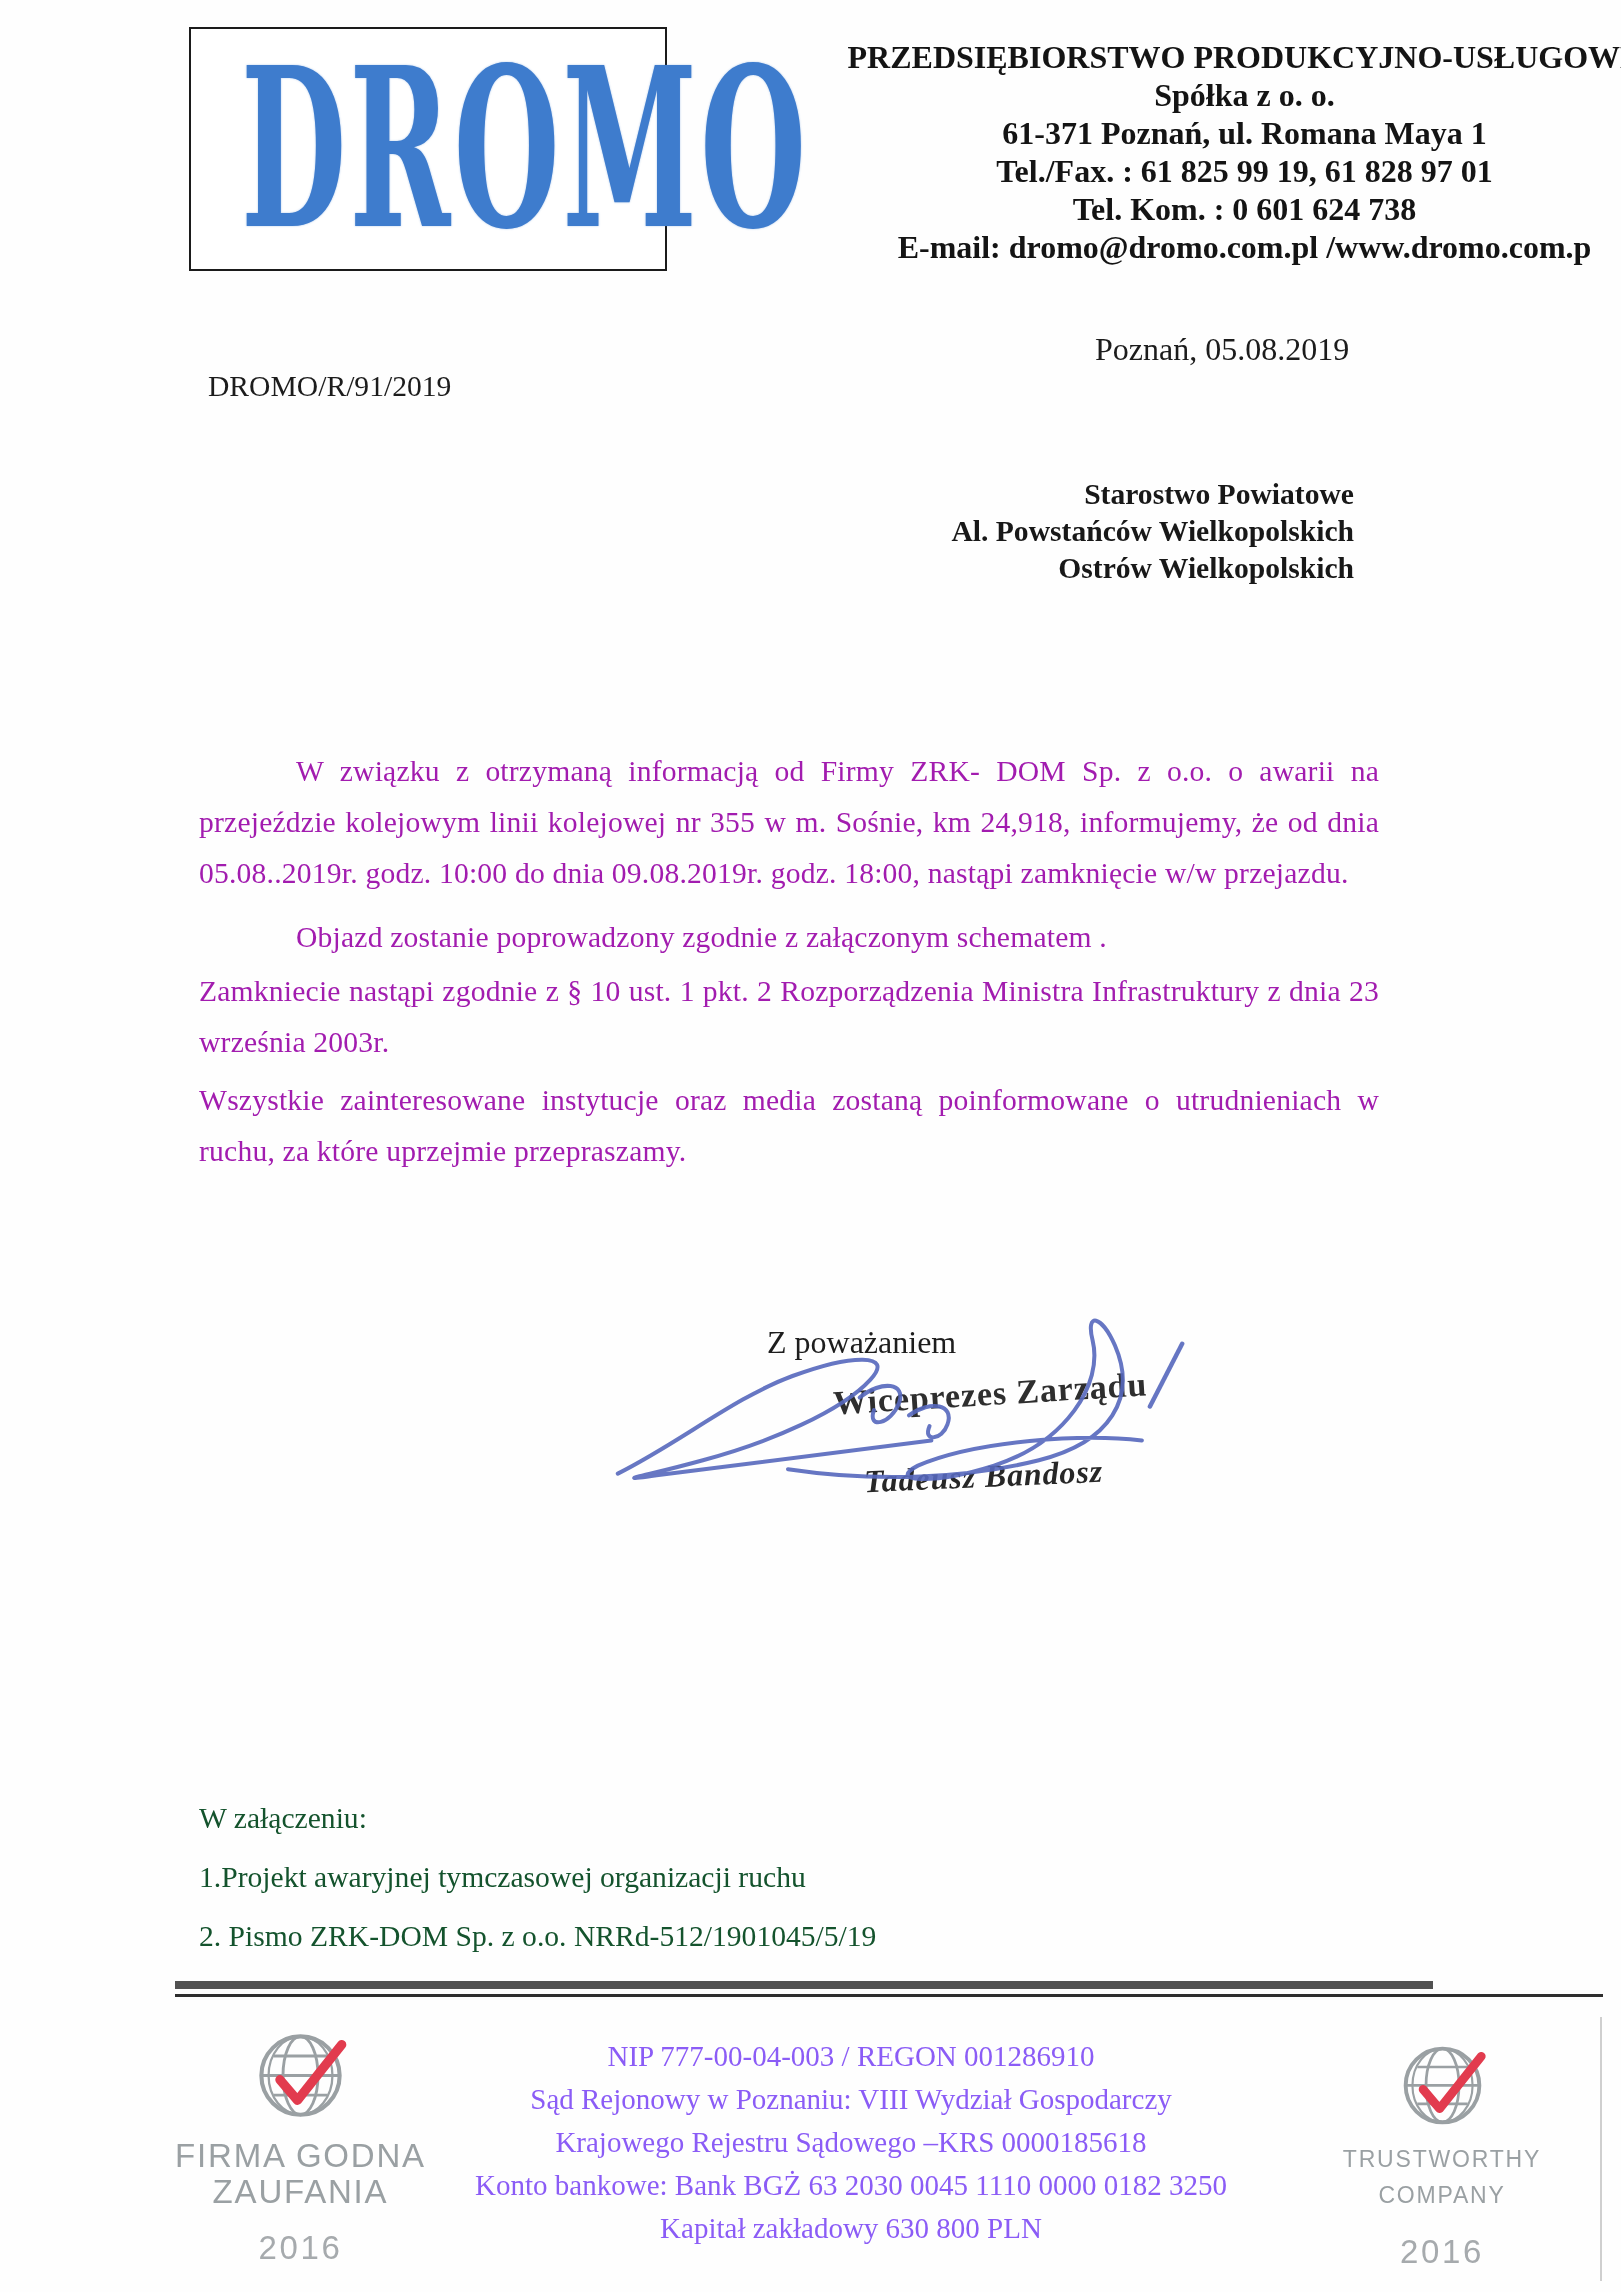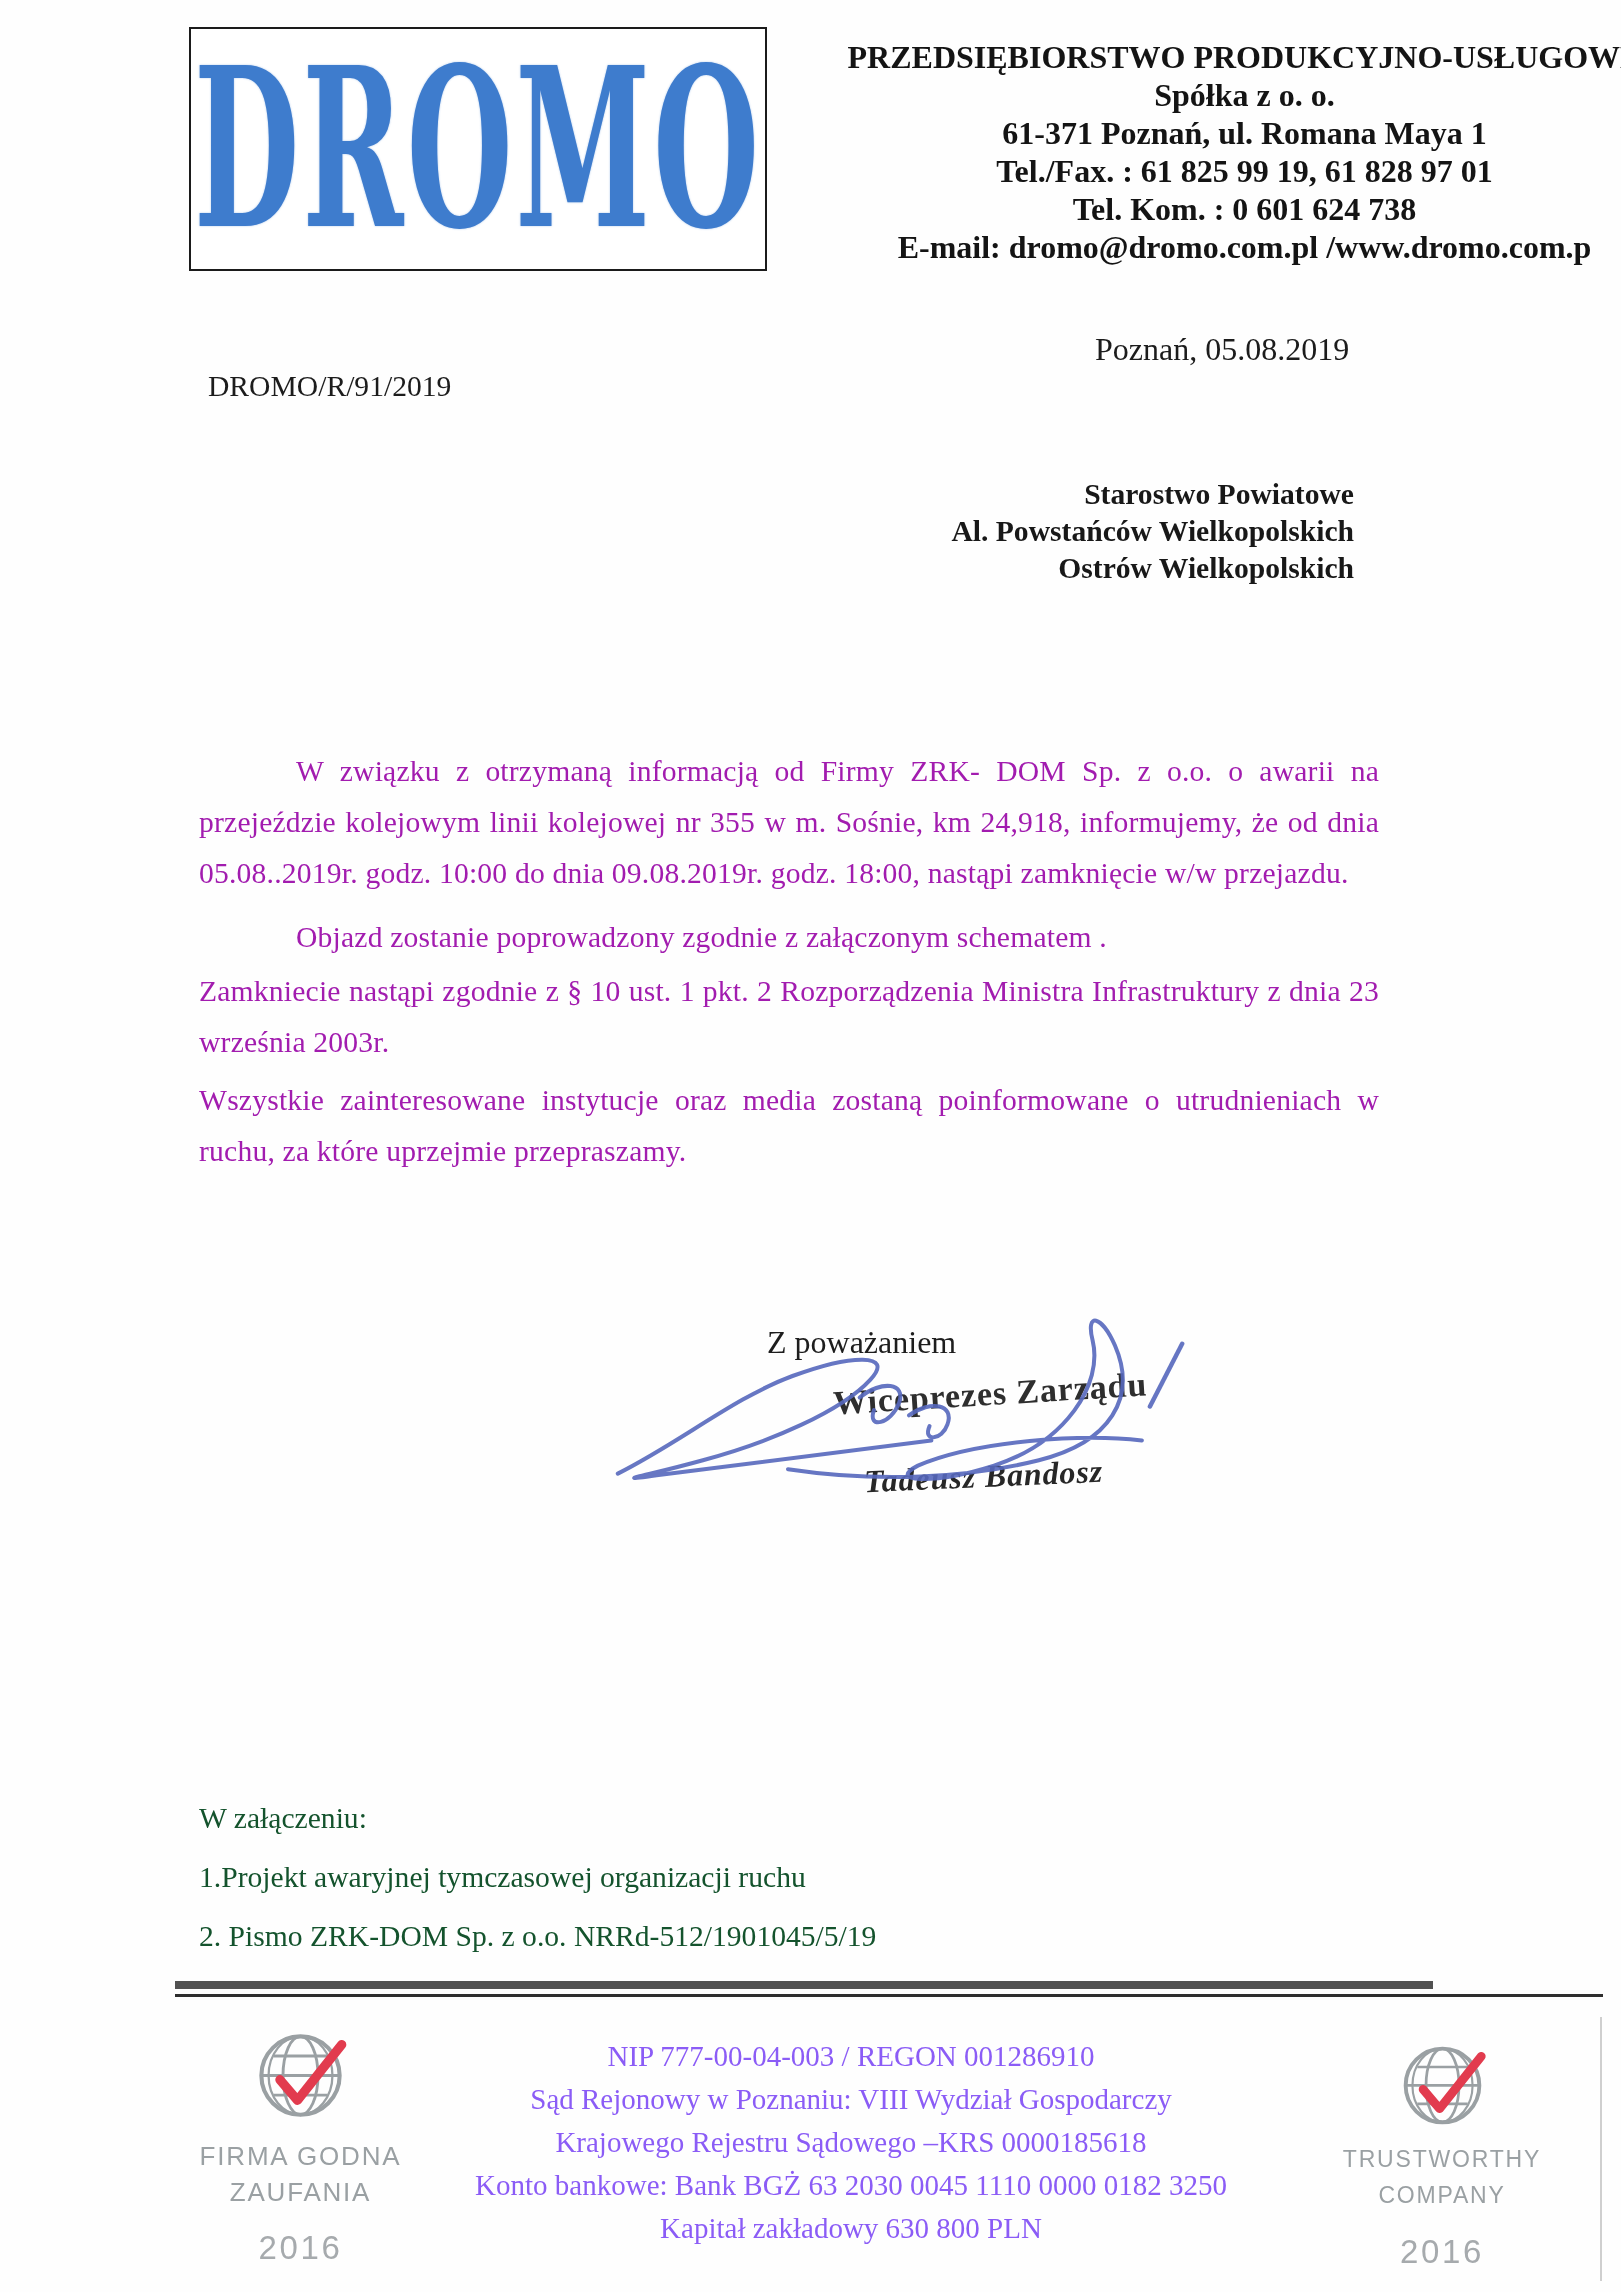--- a/index.html
+++ b/index.html
@@ -10,23 +10,23 @@
     height: 2293px;
     background: #fefefe;
     overflow: hidden;
     font-family: "Liberation Serif", serif;
     color: #1e1e1e;
   }
 
   
   .logo-box {
     position: absolute; left: 189px; top: 27px;
-    width: 578px; height: 244px;
+    width: 478px; height: 244px;
     border: 2.7px solid #1b1b1b;
-    display: flex; align-items: center; justify-content: center;
+    display: flex; align-items: center; 
     background: #fff;
   }
   .logo-text {
     font-family: "DejaVu Serif", serif;
     font-weight: 700;
     font-size: 143px;
     line-height: 1;
     color: #3e7ccd;
     letter-spacing: 3.6px;
     transform: scale(0.85, 1.55);
@@ -109,21 +109,21 @@
   }
   .badge {
     position: absolute;
     display: flex; flex-direction: column; align-items: center;
     font-family: "Liberation Sans", sans-serif;
     color: #9aa0a3;
     text-align: center;
   }
   .badge-left  { left: 202px;  top: 2022px; width: 197px; }
   .badge-right { left: 1339px; top: 2035px; width: 206px; }
-  .badge .badge-label { font-size: 26px; line-height: 36px; letter-spacing: 1.8px; margin-top: 12.5px; white-space: nowrap; }
+  .badge .badge-label { font-size: 33px; line-height: 36px; letter-spacing: 1.8px; margin-top: 12.5px; white-space: nowrap; }
   .badge-right .badge-label { font-size: 23px; margin-top: 9px; }
   .badge .badge-year { font-size: 33px; color: #a6aaad; letter-spacing: 2.7px; margin-top: 19.7px; }
   .scan-artifact { position: absolute; left: 1600px; top: 2017px; width: 1.8px; height: 264px; background: #cfcfcf; }
 </style>
 </head>
 <body>
 
 <div class="page">
 
   <div class="logo-box">

